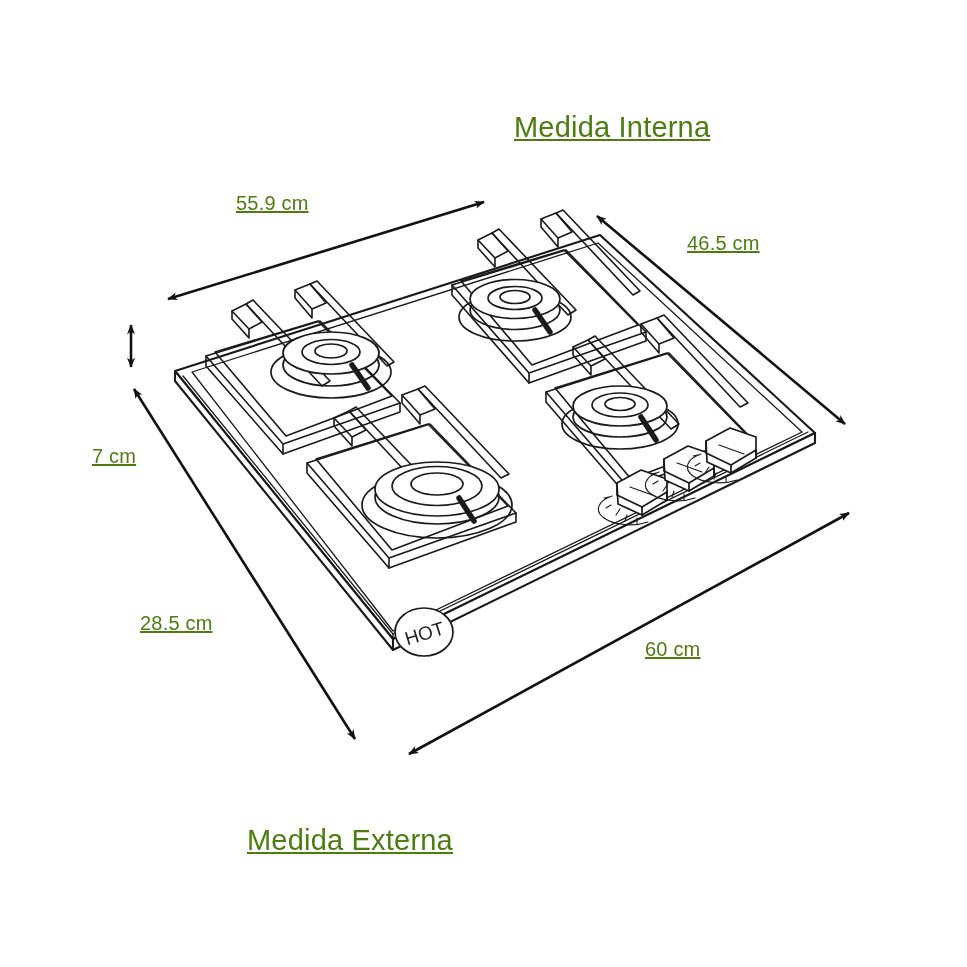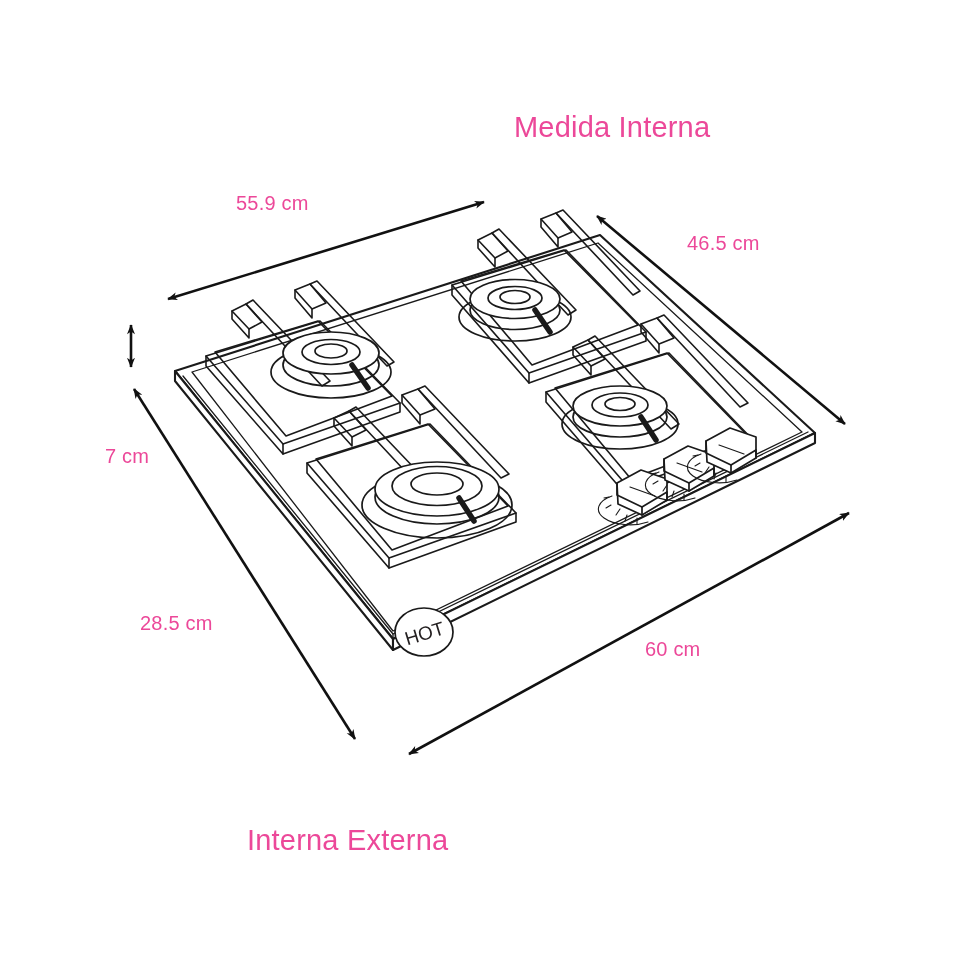--- a/index.html
+++ b/index.html
@@ -27,40 +27,41 @@
     position: absolute;
     left: 0;
     top: 0;
     width: 967px;
     height: 967px;
     display: block;
   }
   .label {
     position: absolute;
     white-space: nowrap;
-    color: #ec4899;
+    color: #4d7c0f;
     font-family: "Liberation Sans", sans-serif;
     line-height: 1;
     user-select: none;
+    text-decoration: underline;
   }
   .label.caption {
     font-size: 29px;
     font-weight: 400;
     letter-spacing: 0.2px;
   }
   .label.dim {
     font-size: 20px;
     font-weight: 400;
     letter-spacing: 0.2px;
   }
   #cap-interna { left: 514px; top: 113px; }
   #cap-externa { left: 247px; top: 826px; }
   #dim-559 { left: 236px; top: 193px; }
   #dim-465 { left: 687px; top: 233px; text-align: center; }
-  #dim-7   { left: 105px;  top: 446px; }
+  #dim-7   { left: 92px;  top: 446px; }
   #dim-512 { left: 140px; top: 613px; }
   #dim-60  { left: 645px; top: 639px; }
 </style>
 </head>
 <body>
 
 <div id="diagram-root">
 
   <svg class="canvas" viewBox="0 0 967 967" xmlns="http://www.w3.org/2000/svg">
     <defs>
@@ -215,21 +216,21 @@
       <g stroke-width="1.7">
         <ellipse cx="424" cy="632" rx="29" ry="24" fill="#ffffff"></ellipse>
         <text x="424" y="640" font-family="Liberation Sans, sans-serif" font-size="19" fill="#231f20" stroke="none" text-anchor="middle" transform="rotate(-17 424 632)">HOT</text>
       </g>
 
     </g>
   </svg>
 
   <div class="label caption" id="cap-interna">Medida Interna</div>
 
-  <div class="label caption" id="cap-externa">Interna Externa</div>
+  <div class="label caption" id="cap-externa">Medida Externa</div>
 
   <div class="label dim" id="dim-559">55.9 cm</div>
 
   <div class="label dim" id="dim-465">46.5 cm</div>
 
   <div class="label dim" id="dim-7">7 cm</div>
 
   <div class="label dim" id="dim-512">28.5 cm</div>
 
   <div class="label dim" id="dim-60">60 cm</div>

